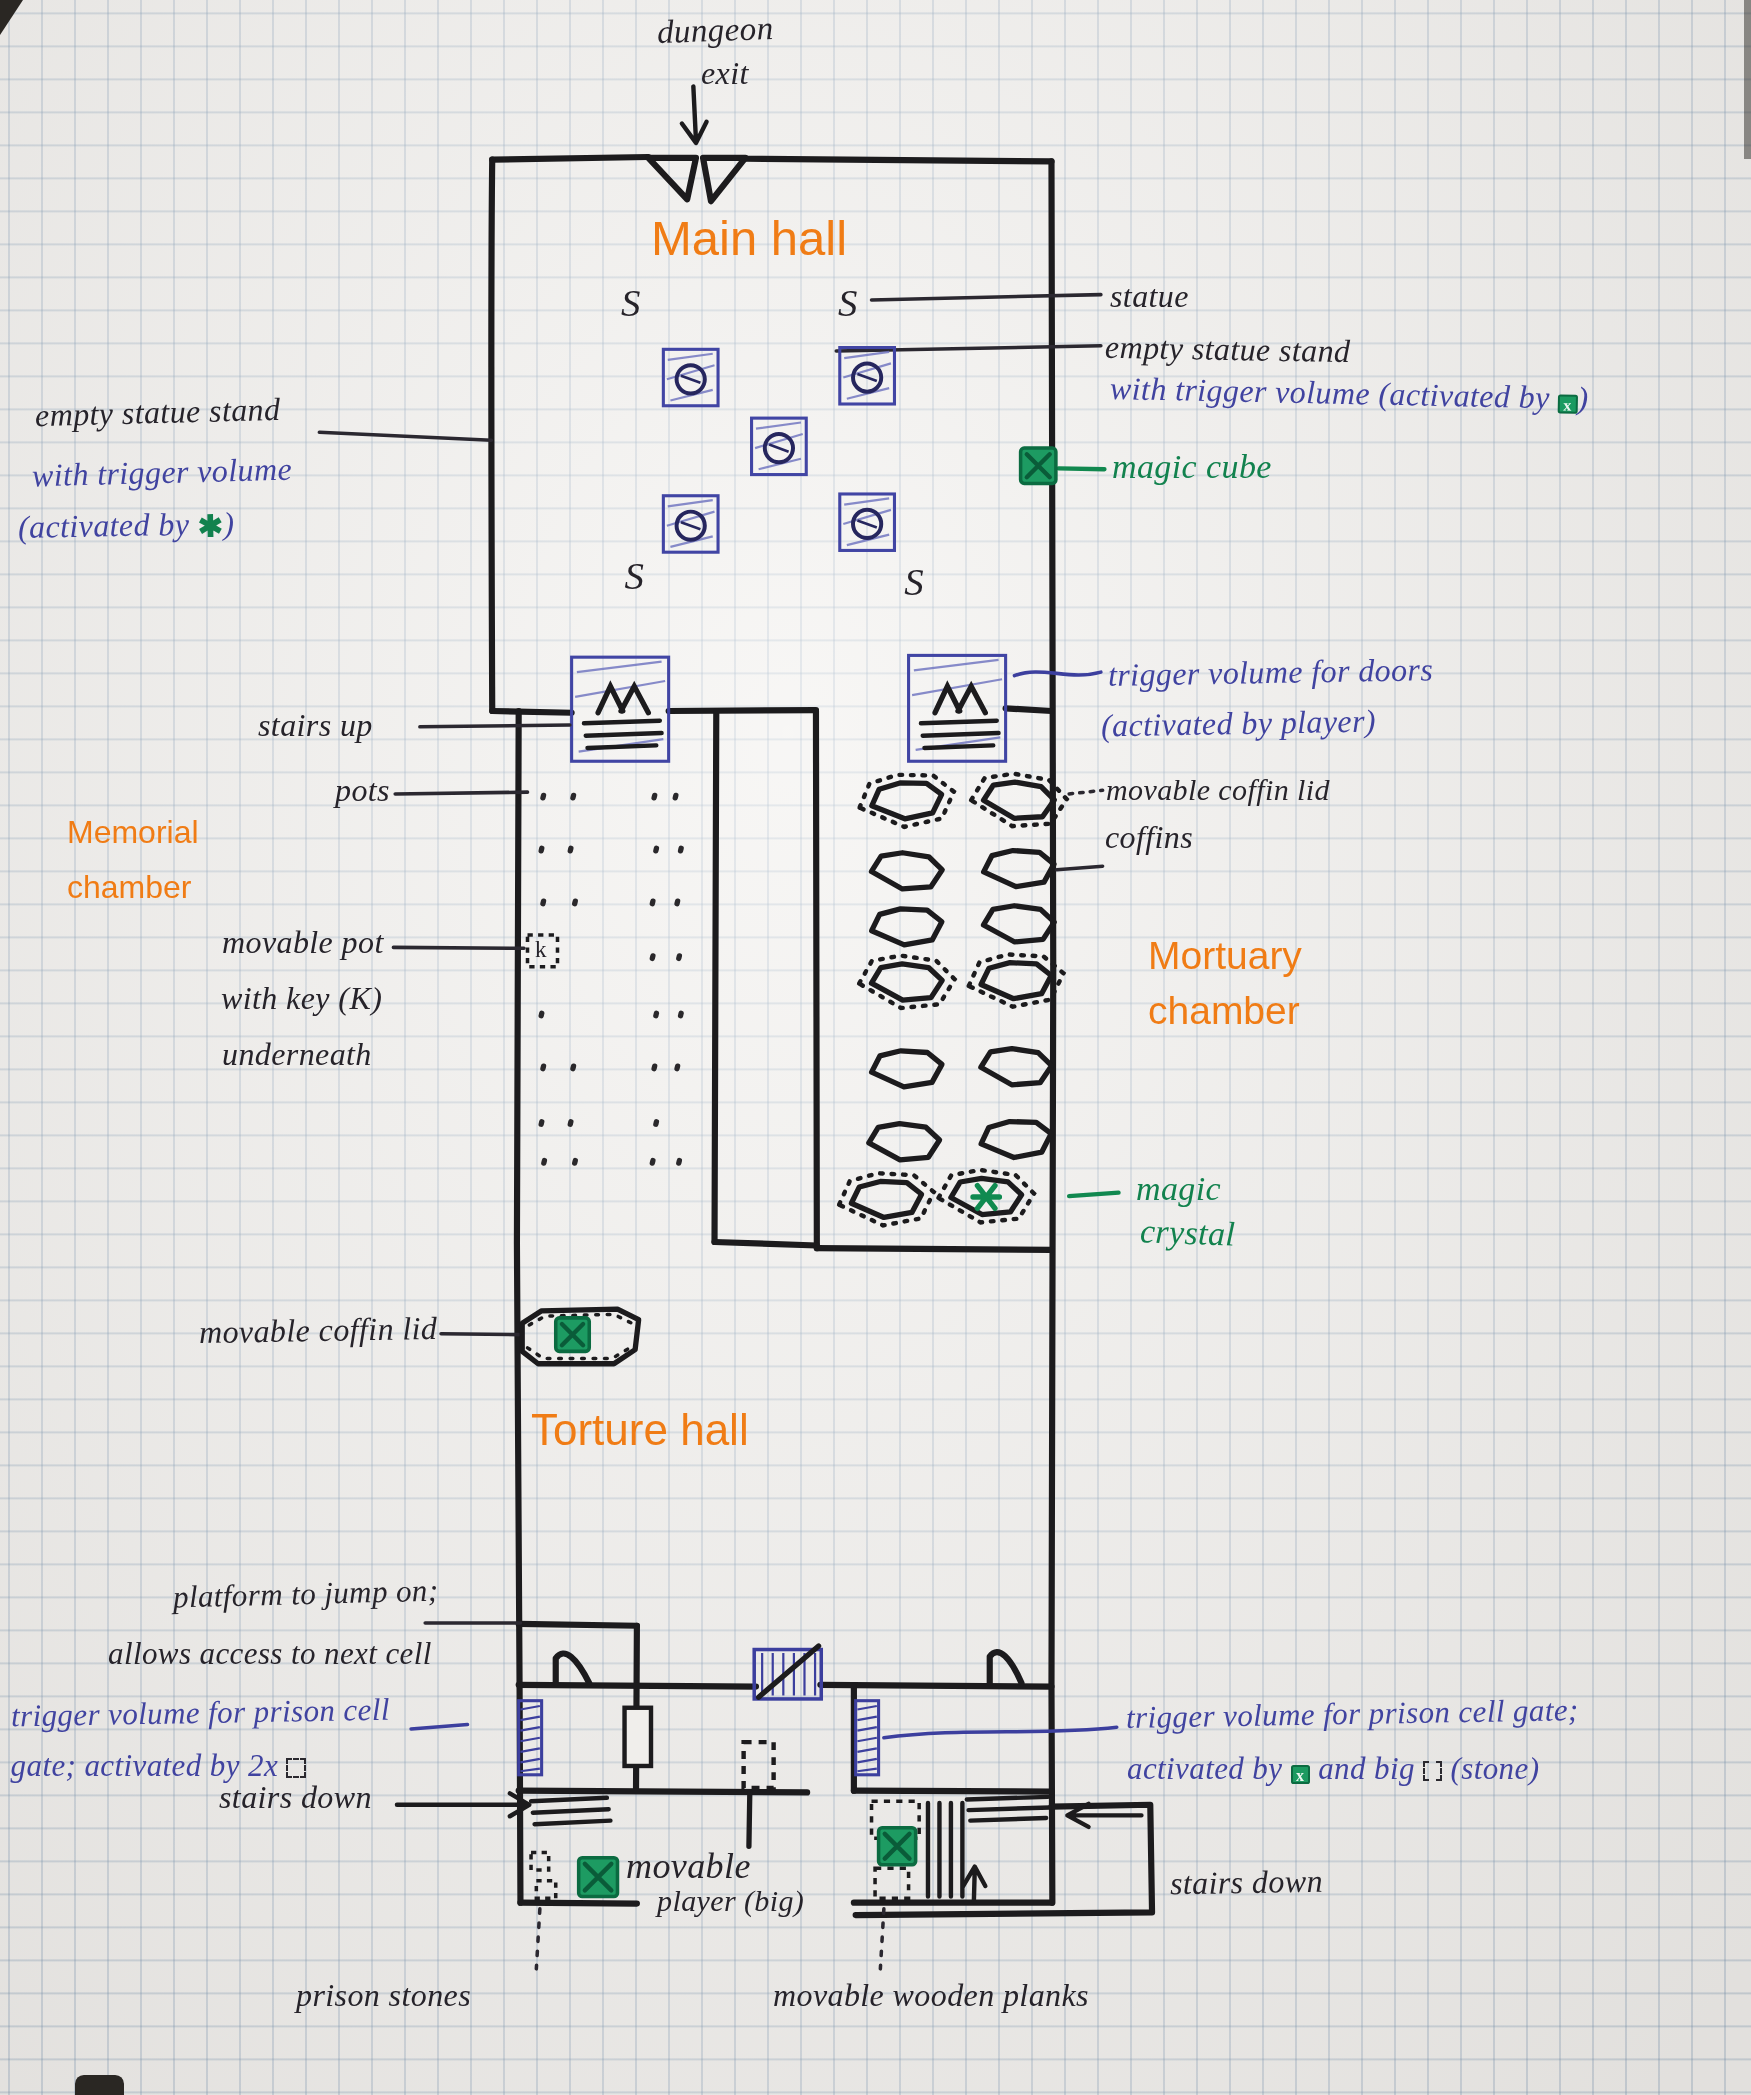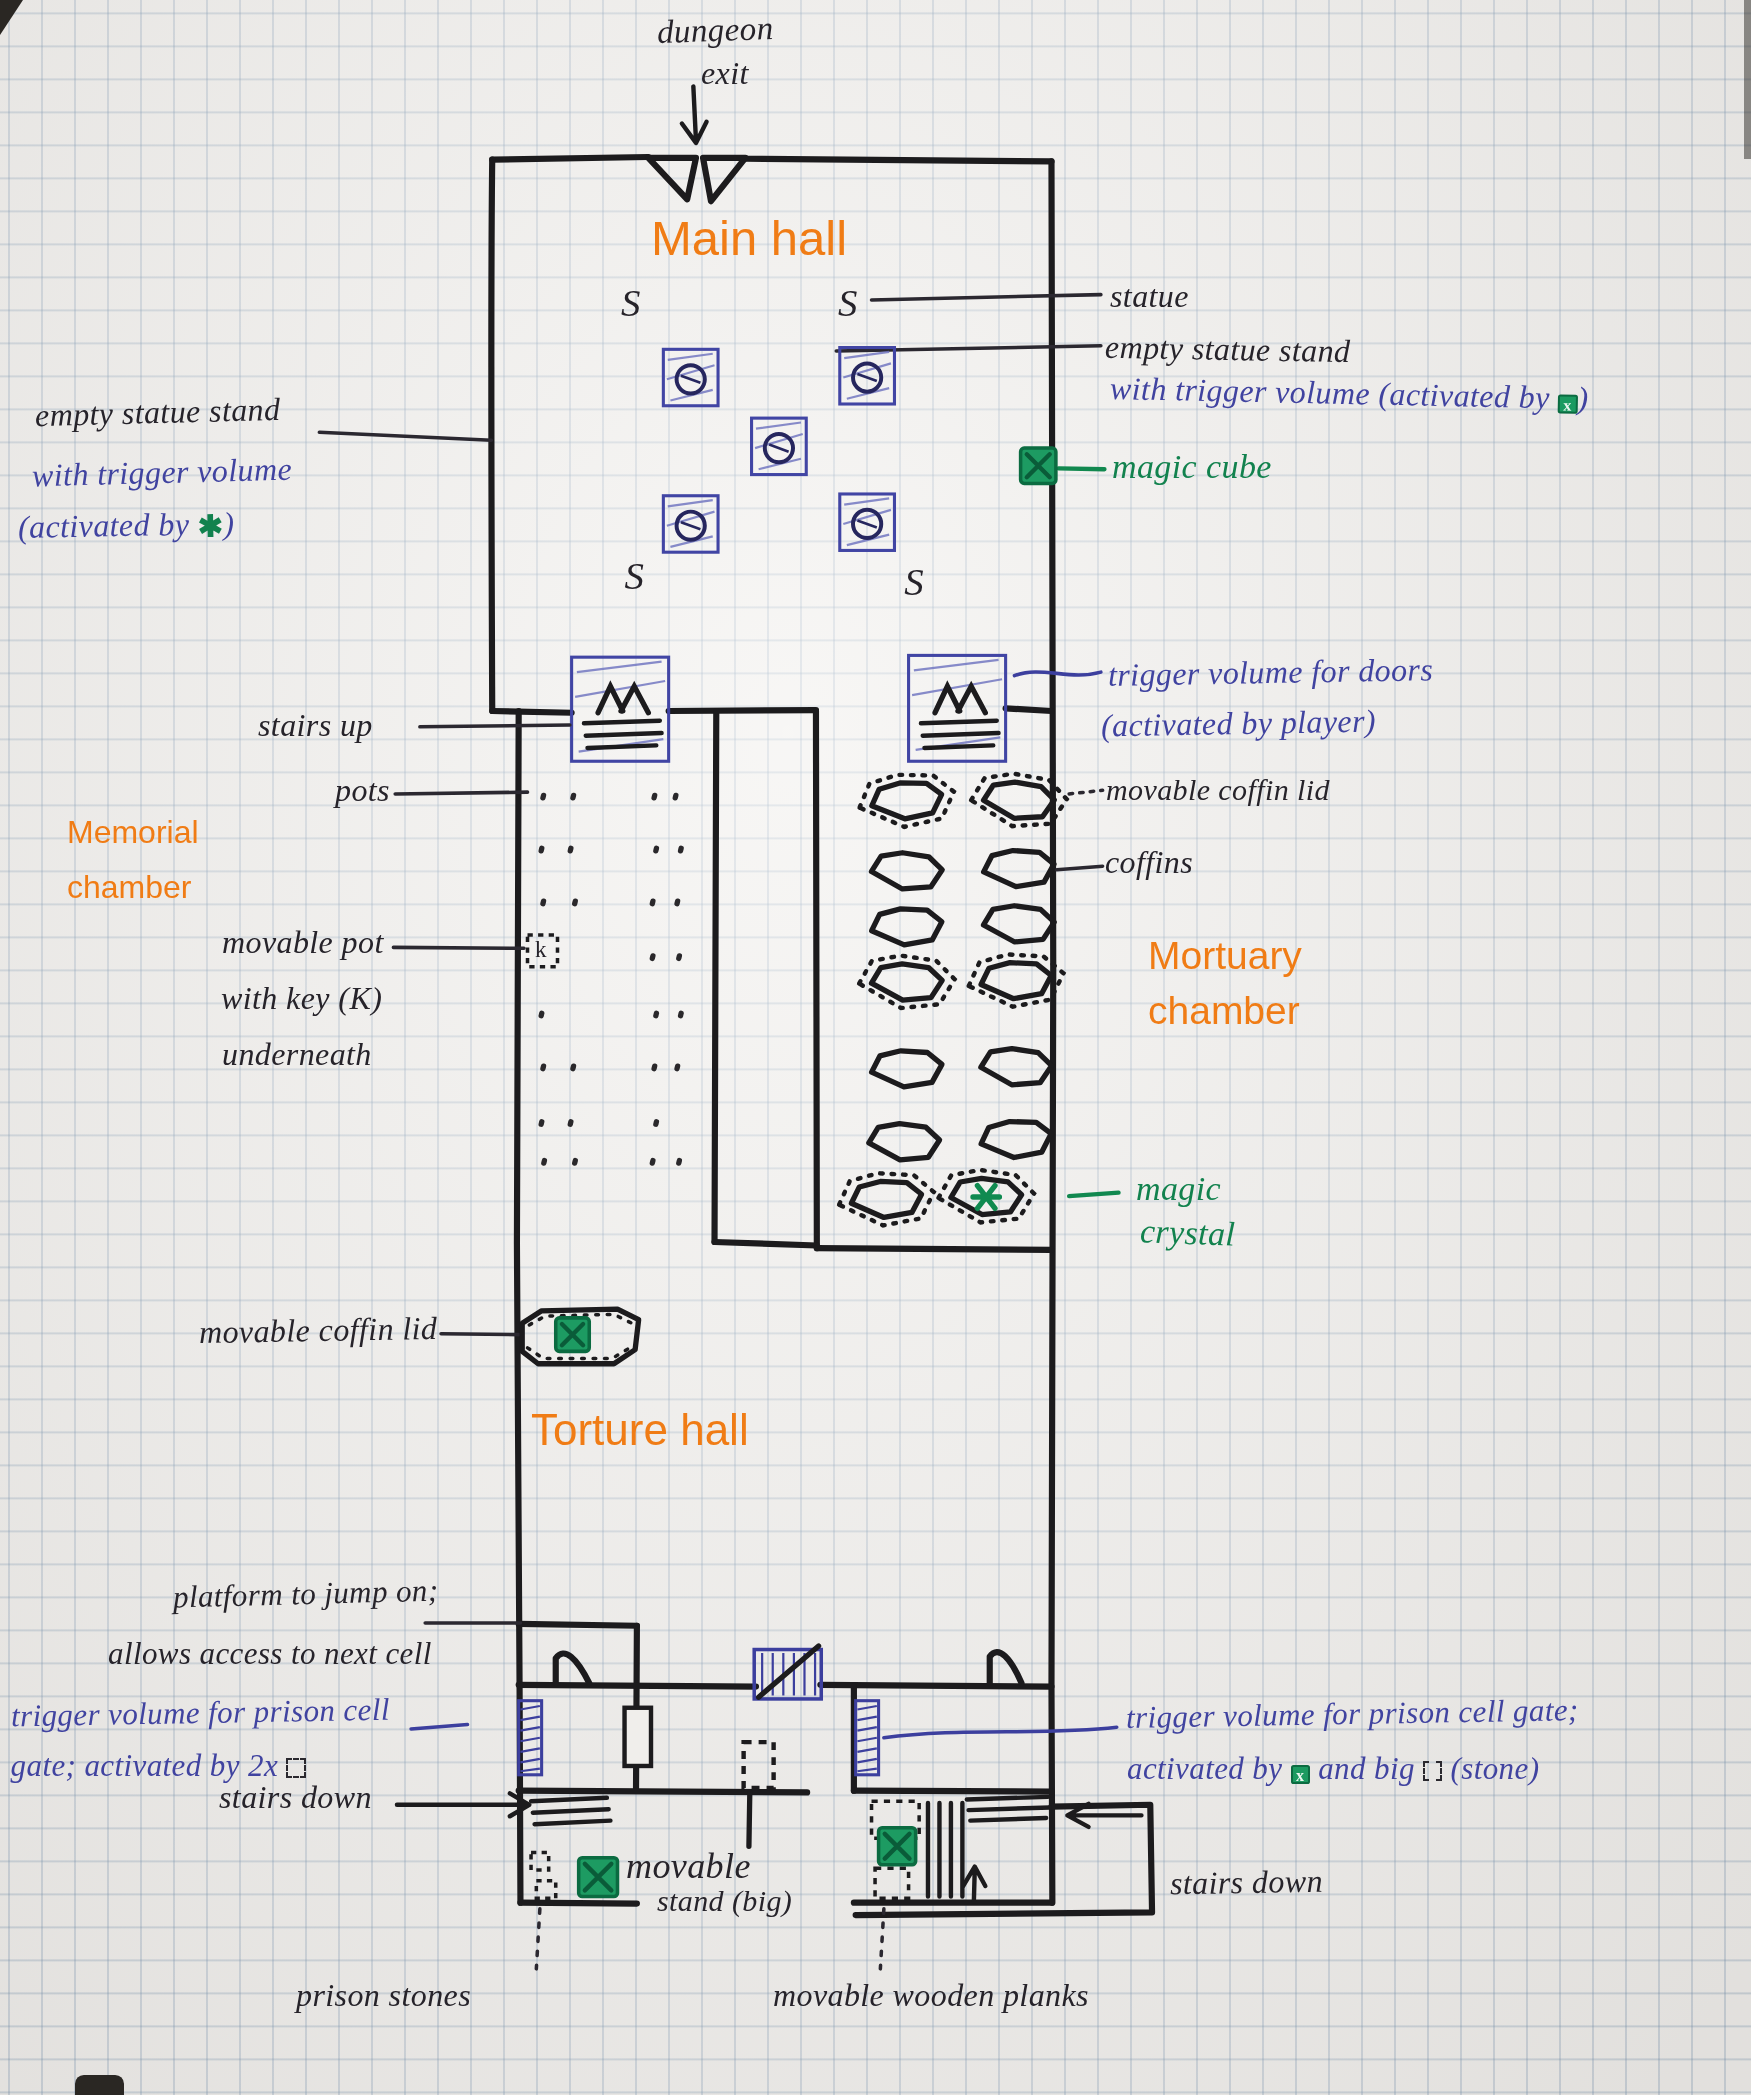--- a/index.html
+++ b/index.html
@@ -333,21 +333,21 @@
     <span>(activated by</span>
     <span class="glyph starg" style="width:auto;font-size:30px">✱</span><span>)</span>
   </div>
 
   <div class="lbl blue" style="left:1108px;top:655px;transform:rotate(-1deg)"><span>trigger volume for doors</span></div>
   <div class="lbl blue" style="left:1101px;top:706px;transform:rotate(-1deg)"><span>(activated by player)</span></div>
 
   <div class="lbl" style="left:258px;top:708px"><span>stairs up</span></div>
   <div class="lbl" style="left:335px;top:773px"><span>pots</span></div>
   <div class="lbl" style="left:1106px;top:773px;font-size:30px"><span>movable coffin lid</span></div>
-  <div class="lbl" style="left:1105px;top:845px"><span>coffins</span></div>
+  <div class="lbl" style="left:1105px;top:820px"><span>coffins</span></div>
 
   <div class="lbl" style="left:222px;top:925px"><span>movable pot</span></div>
   <div class="lbl" style="left:221px;top:981px"><span>with key (K)</span></div>
   <div class="lbl" style="left:222px;top:1037px"><span>underneath</span></div>
   <div class="lbl" style="left:535px;top:937px;font-size:23px;font-style:normal"><span>k</span></div>
 
   <div class="lbl green" style="left:1136px;top:1170px;font-size:34px"><span>magic</span></div>
   <div class="lbl green" style="left:1140px;top:1214px;font-size:34px;transform:rotate(2deg)"><span>crystal</span></div>
 
   <div class="lbl" style="left:199px;top:1313px;transform:rotate(-1deg)"><span>movable coffin lid</span></div>
@@ -356,21 +356,21 @@
   <div class="lbl" style="left:108px;top:1637px;font-size:31px"><span>allows access to next cell</span></div>
 
   <div class="lbl blue" style="left:10.6px;top:1696px;font-size:31px;transform:rotate(-1deg)"><span>trigger volume for prison cell</span></div>
   <div class="lbl blue" style="left:10.6px;top:1749px;font-size:31px">
     <span>gate; activated by 2x</span>
     <span class="glyph stoneg"></span>
   </div>
   <div class="lbl" style="left:219px;top:1780px"><span>stairs down</span></div>
 
   <div class="lbl" style="left:626px;top:1847px;font-size:36px"><span>movable</span></div>
-  <div class="lbl" style="left:657px;top:1884px;font-size:30px"><span>stand (big)</span></div>
+  <div class="lbl" style="left:657px;top:1884px;font-size:30px"><span>player (big)</span></div>
 
   <div class="lbl blue" style="left:1126px;top:1697px;font-size:31px;transform:rotate(-1deg)"><span>trigger volume for prison cell gate;</span></div>
   <div class="lbl blue" style="left:1127px;top:1752px;font-size:31px">
     <span>activated by</span>
     <span class="glyph cubeg">x</span>
     <span>and big</span>
     <span class="glyph stoneg"></span>
     <span>(stone)</span>
   </div>
   <div class="lbl" style="left:1170px;top:1865px;transform:rotate(-1deg)"><span>stairs down</span></div>

